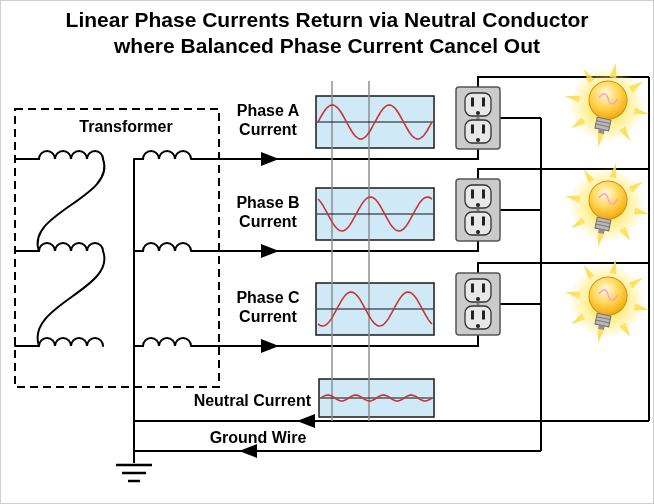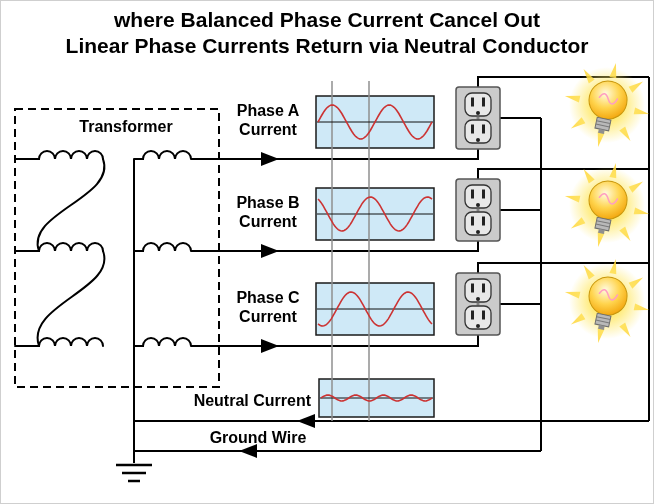--- a/index.html
+++ b/index.html
@@ -159,17 +159,17 @@
   <text x="267" y="134" text-anchor="middle">Current</text>
   <text x="267" y="207" text-anchor="middle">Phase B</text>
   <text x="267" y="226" text-anchor="middle">Current</text>
   <text x="267" y="302" text-anchor="middle">Phase C</text>
   <text x="267" y="321" text-anchor="middle">Current</text>
   <text x="310" y="405" text-anchor="end">Neutral Current</text>
   <text x="257" y="442" text-anchor="middle">Ground Wire</text>
 </svg>
 
 <div class="title">
+  <div>Linear Phase Currents Return via Neutral Conductor</div>
   <div>where Balanced Phase Current Cancel Out</div>
-  <div>Linear Phase Currents Return via Neutral Conductor</div>
 </div>
 
 </div>
 
 </body></html>

